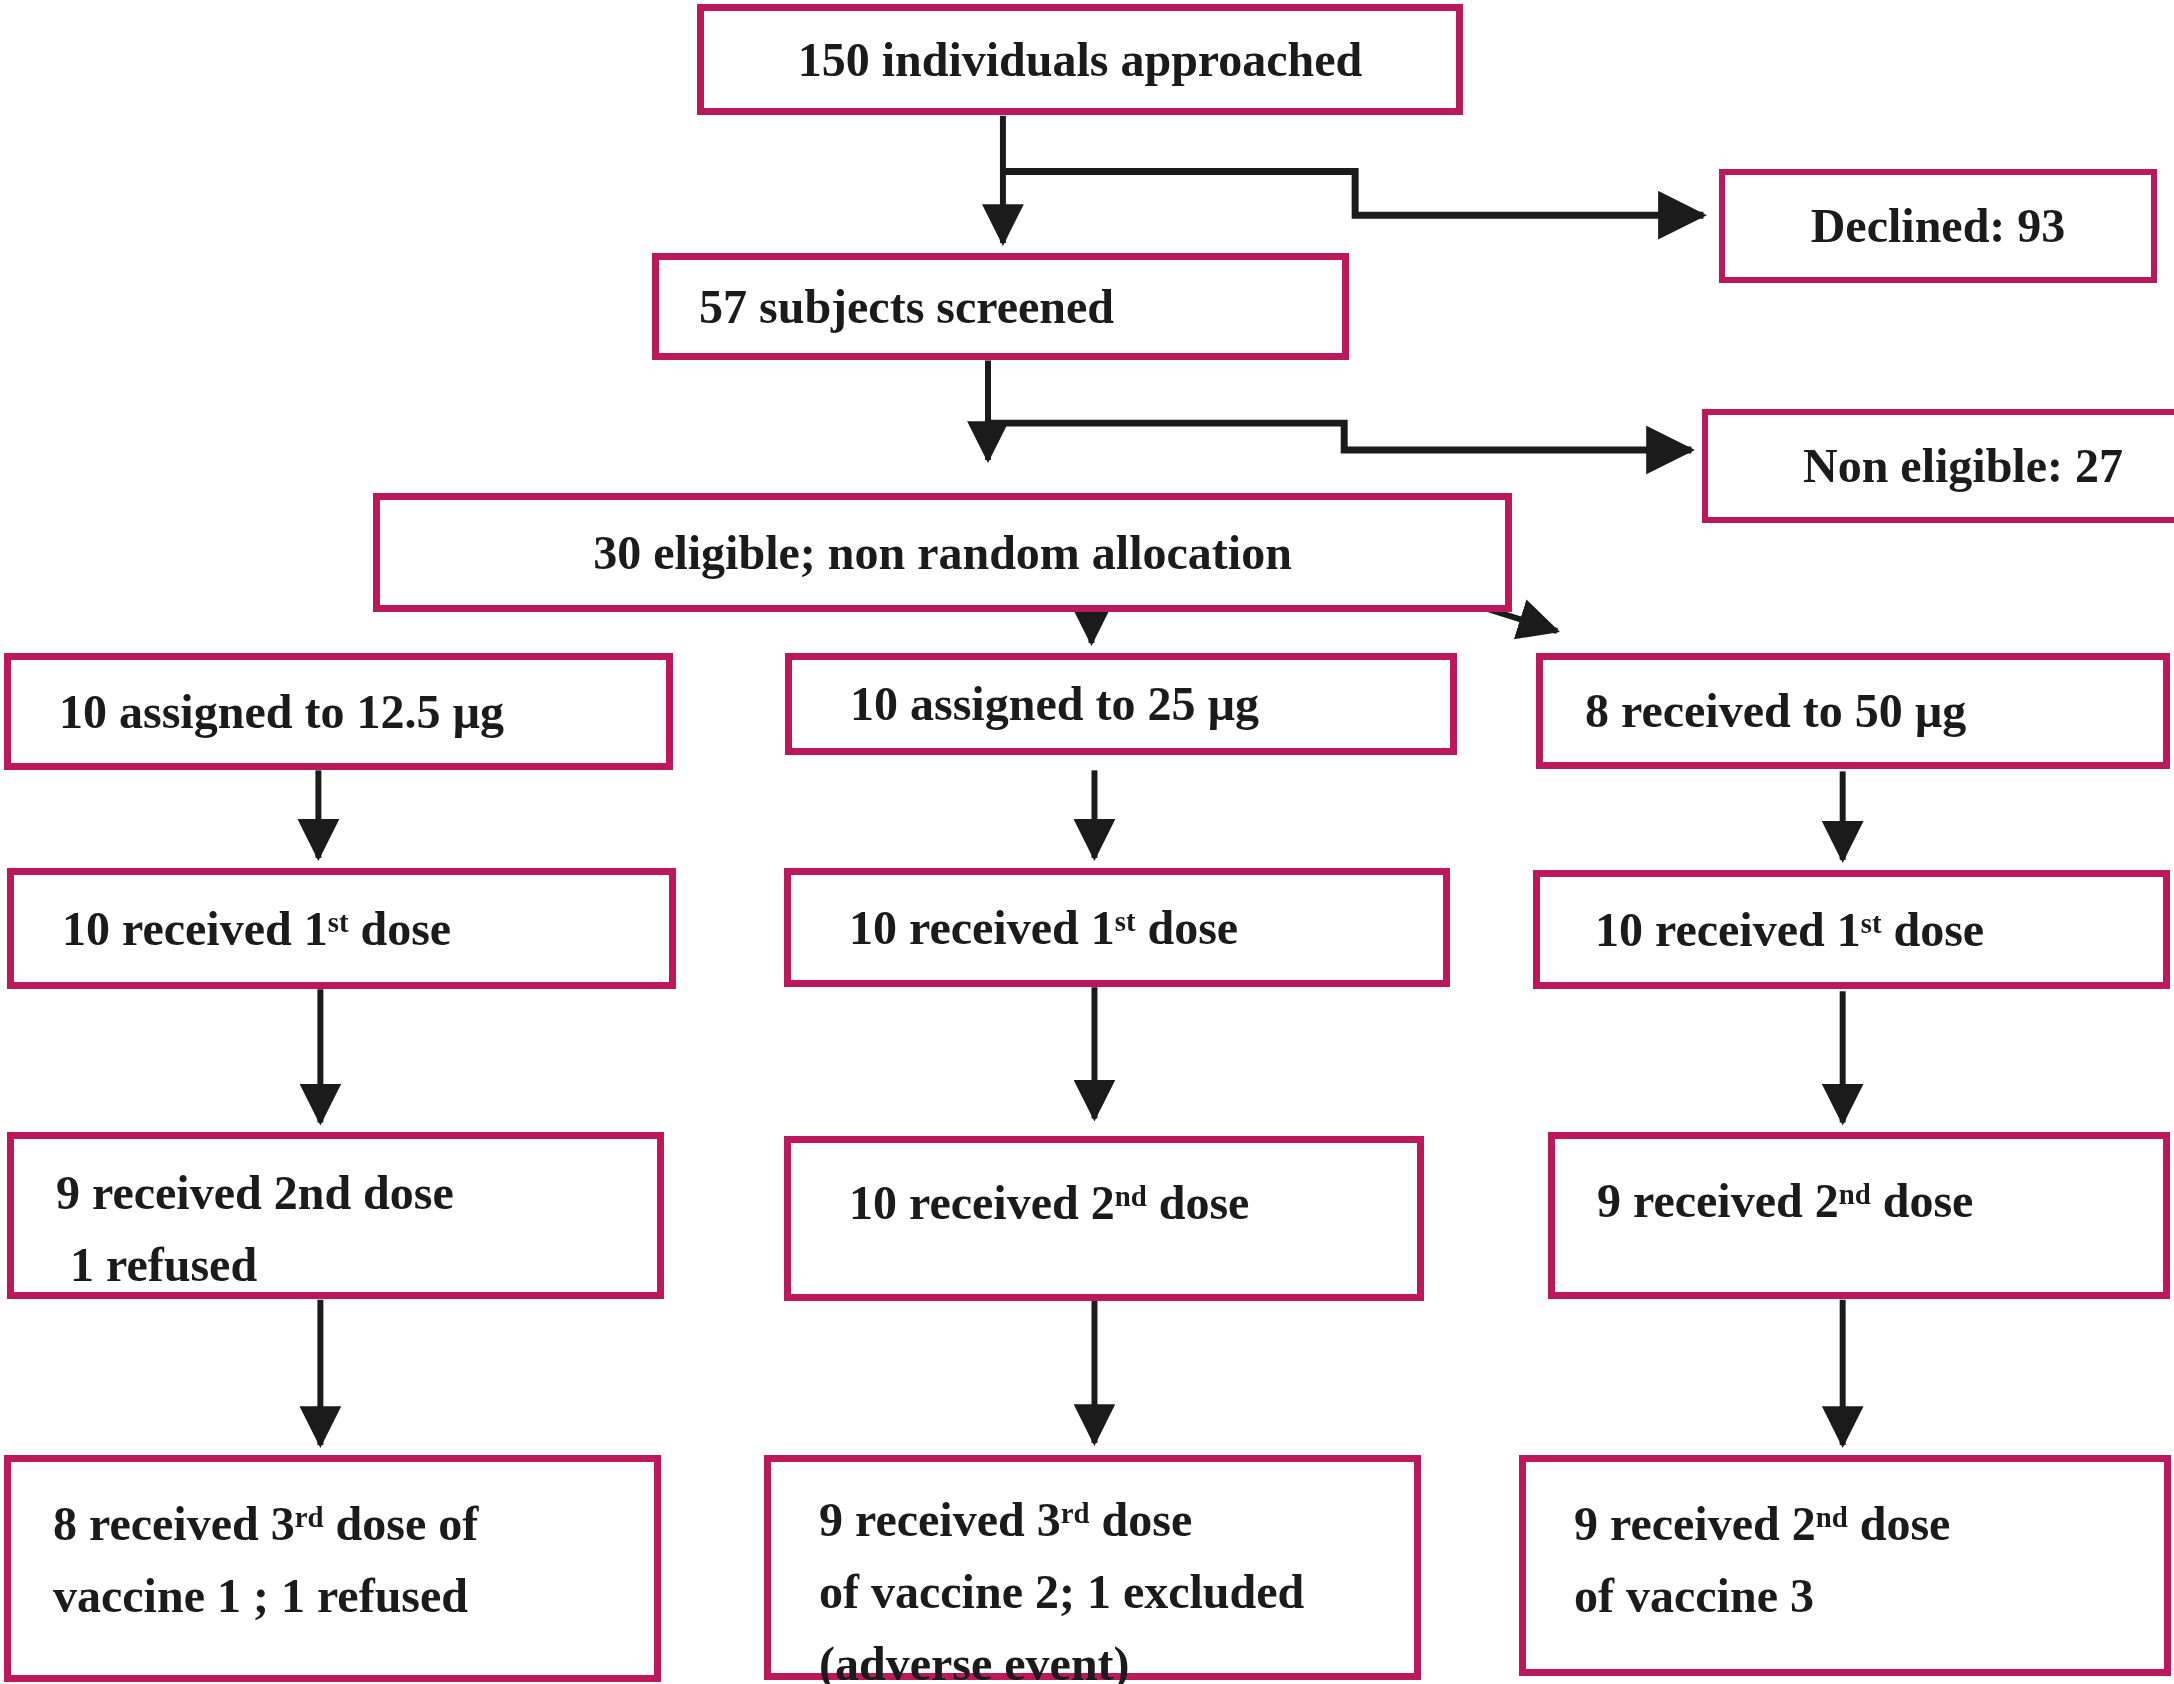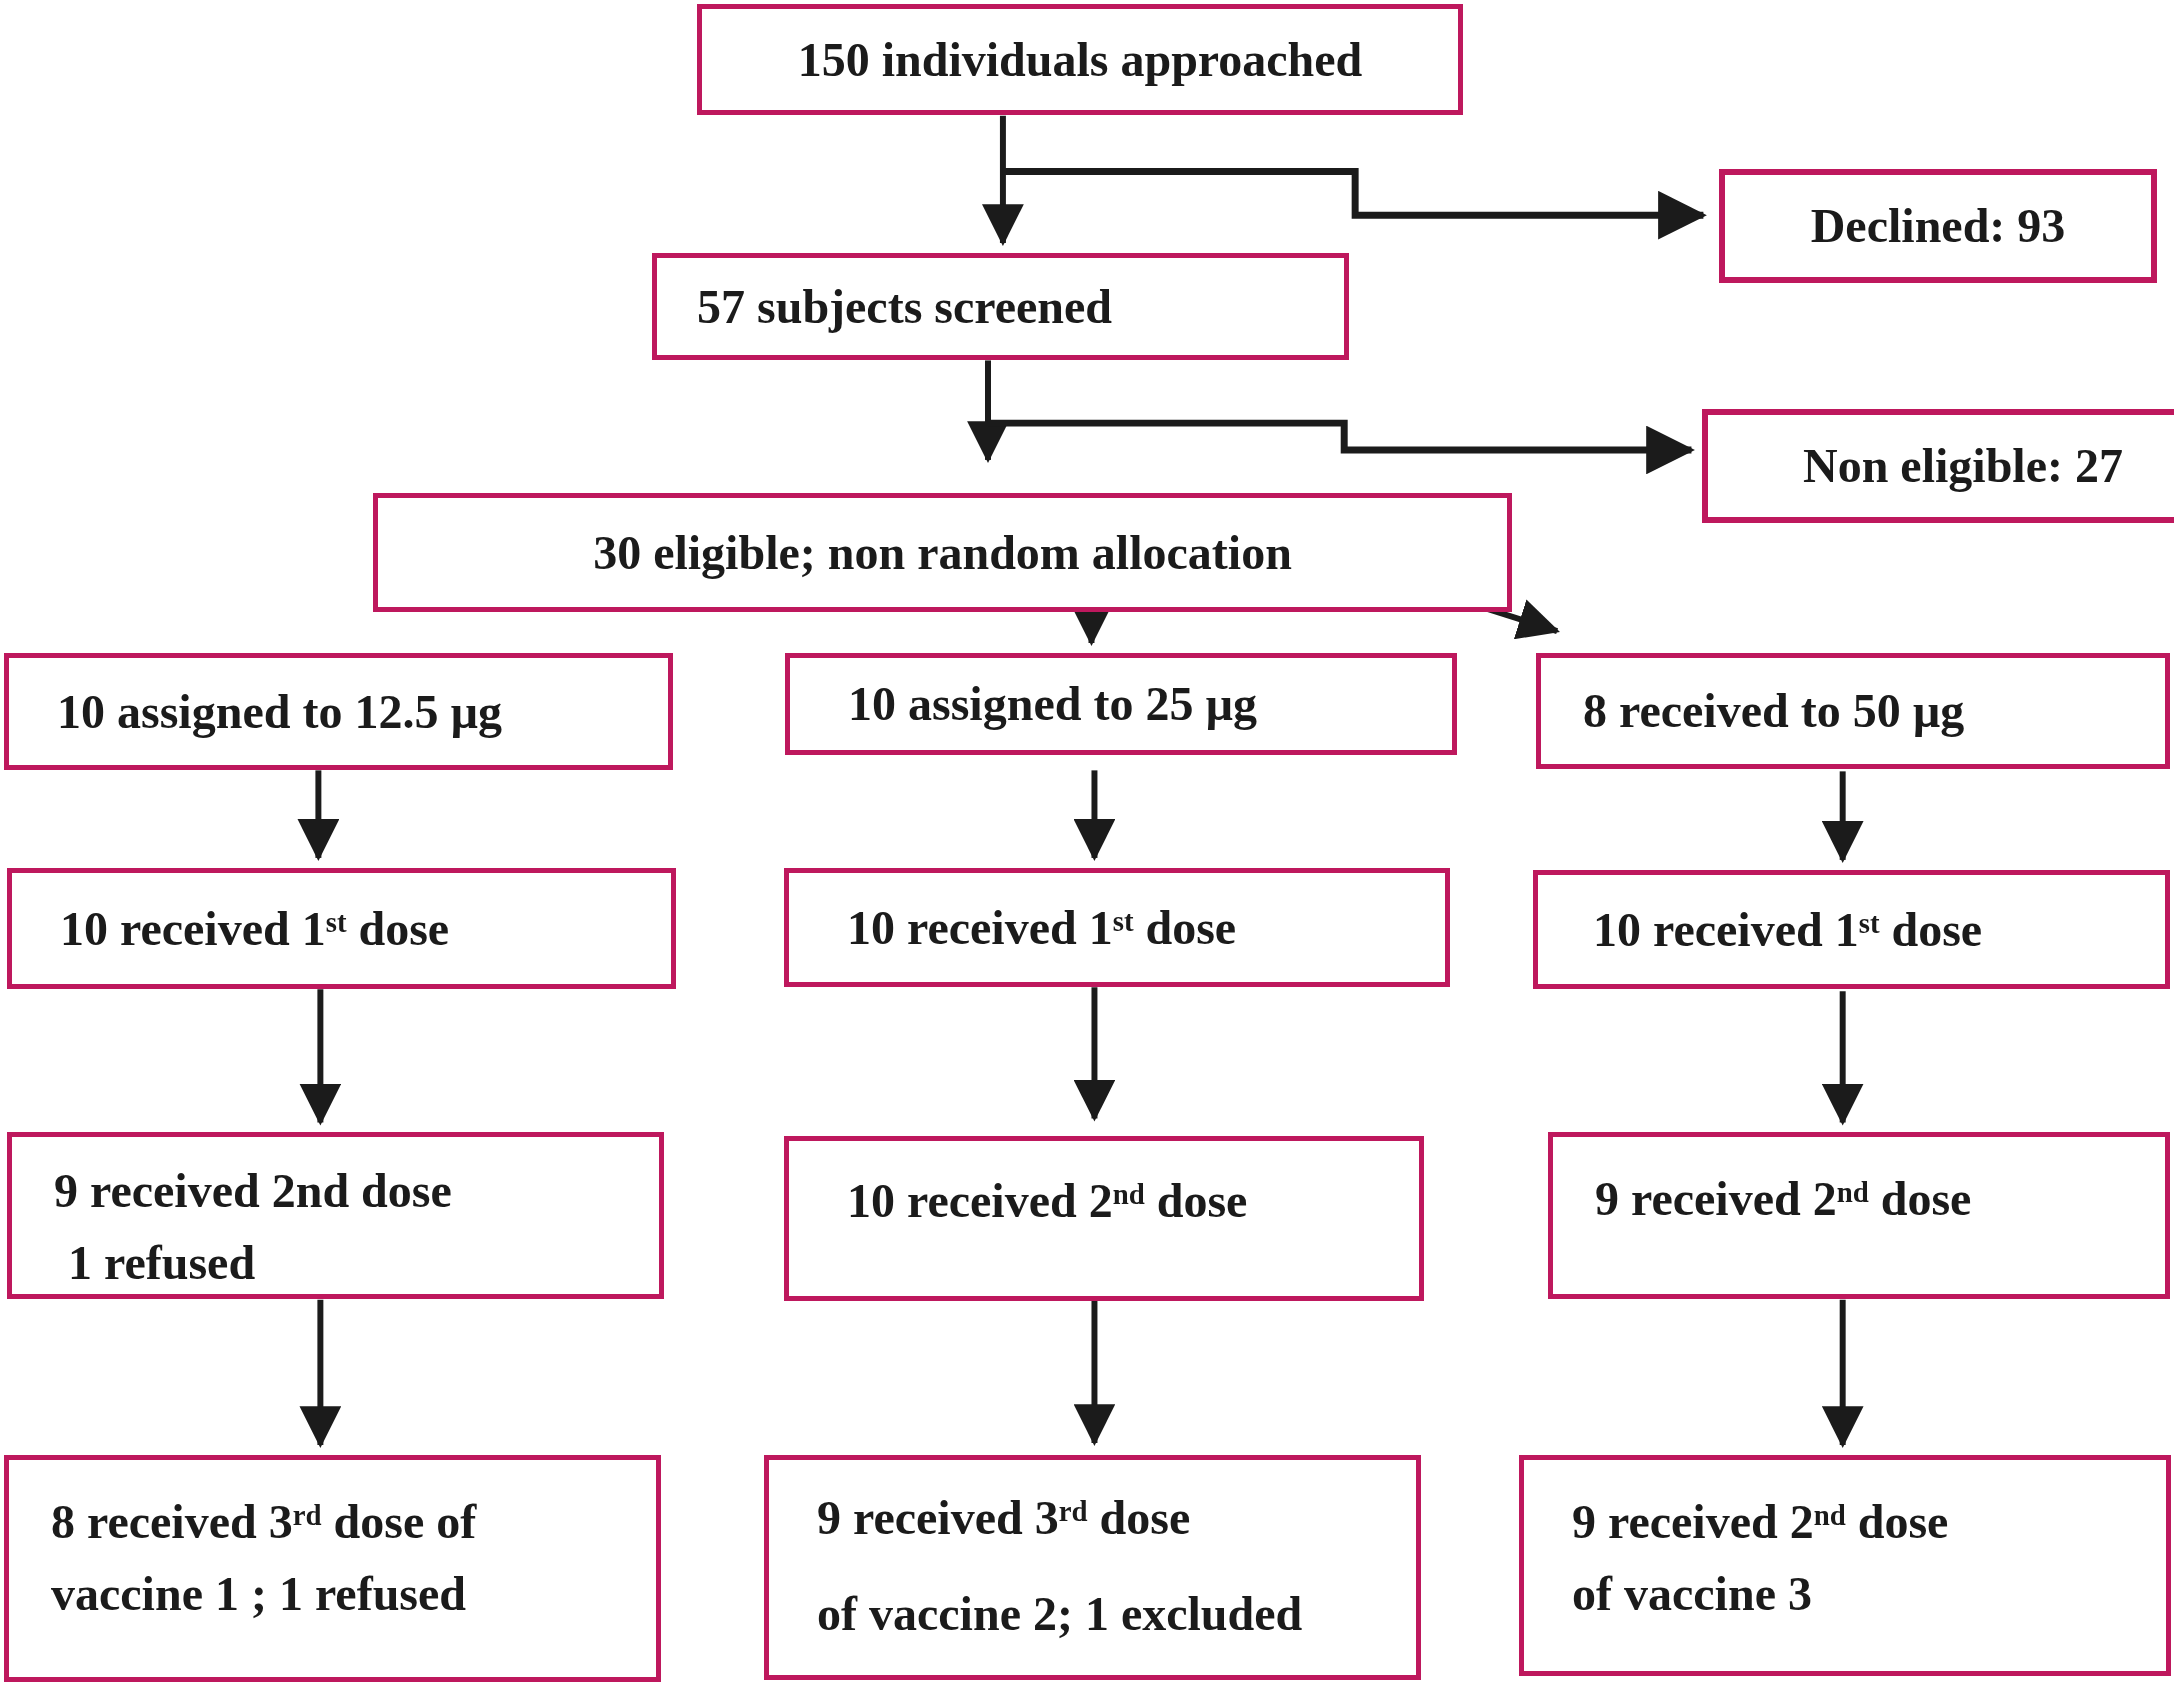--- a/index.html
+++ b/index.html
@@ -9,21 +9,21 @@
     height: 1685px;
     background: #ffffff;
     font-family: "Liberation Serif", "DejaVu Serif", serif;
     color: #1b1b1b;
     overflow: hidden;
   }
   #edges-svg { position: absolute; left: 0; top: 0; width: 2174px; height: 1685px; }
   .box {
     position: absolute;
     background: #ffffff;
-    border: 5px solid #be185d;
+    border: 7px solid #be185d;
     box-sizing: border-box;
     display: flex;
     flex-direction: column;
     justify-content: center;
     font-weight: bold;
     font-size: 48px;
     line-height: 1.5;
     white-space: nowrap;
   }
   .box.thick { border-width: 6px; }
@@ -119,21 +119,21 @@
     <span class="line"><span>10 received 2</span><sup>nd</sup><span> dose</span></span>
   </div>
   <div class="box left top" style="left:1548px; top:1132px; width:622px; height:167px; padding-left:42px; padding-top:26px;">
     <span class="line"><span>9 received 2</span><sup>nd</sup><span> dose</span></span>
   </div>
 
   <div class="box left top" style="left:4px; top:1455px; width:657px; height:227px; padding-left:42px; padding-top:26px;">
     <span class="line"><span>8 received 3</span><sup>rd</sup><span> dose of</span></span>
     <span class="line">vaccine 1 ; 1 refused</span>
   </div>
-  <div class="box left top" style="left:764px; top:1455px; width:657px; height:225px; padding-left:48px; padding-top:22px;gap:24px;">
+  <div class="box left top" style="left:764px; top:1455px; width:657px; height:225px; padding-left:48px; padding-top:22px;">
     <span class="line"><span>9 received 3</span><sup>rd</sup><span> dose</span></span>
     <span class="line">of vaccine 2; 1 excluded</span>
     <span class="line">(adverse event)</span>
   </div>
   <div class="box left top" style="left:1519px; top:1455px; width:652px; height:221px; padding-left:48px; padding-top:26px;">
     <span class="line"><span>9 received 2</span><sup>nd</sup><span> dose</span></span>
     <span class="line">of vaccine 3</span>
   </div>
 
 </div>

